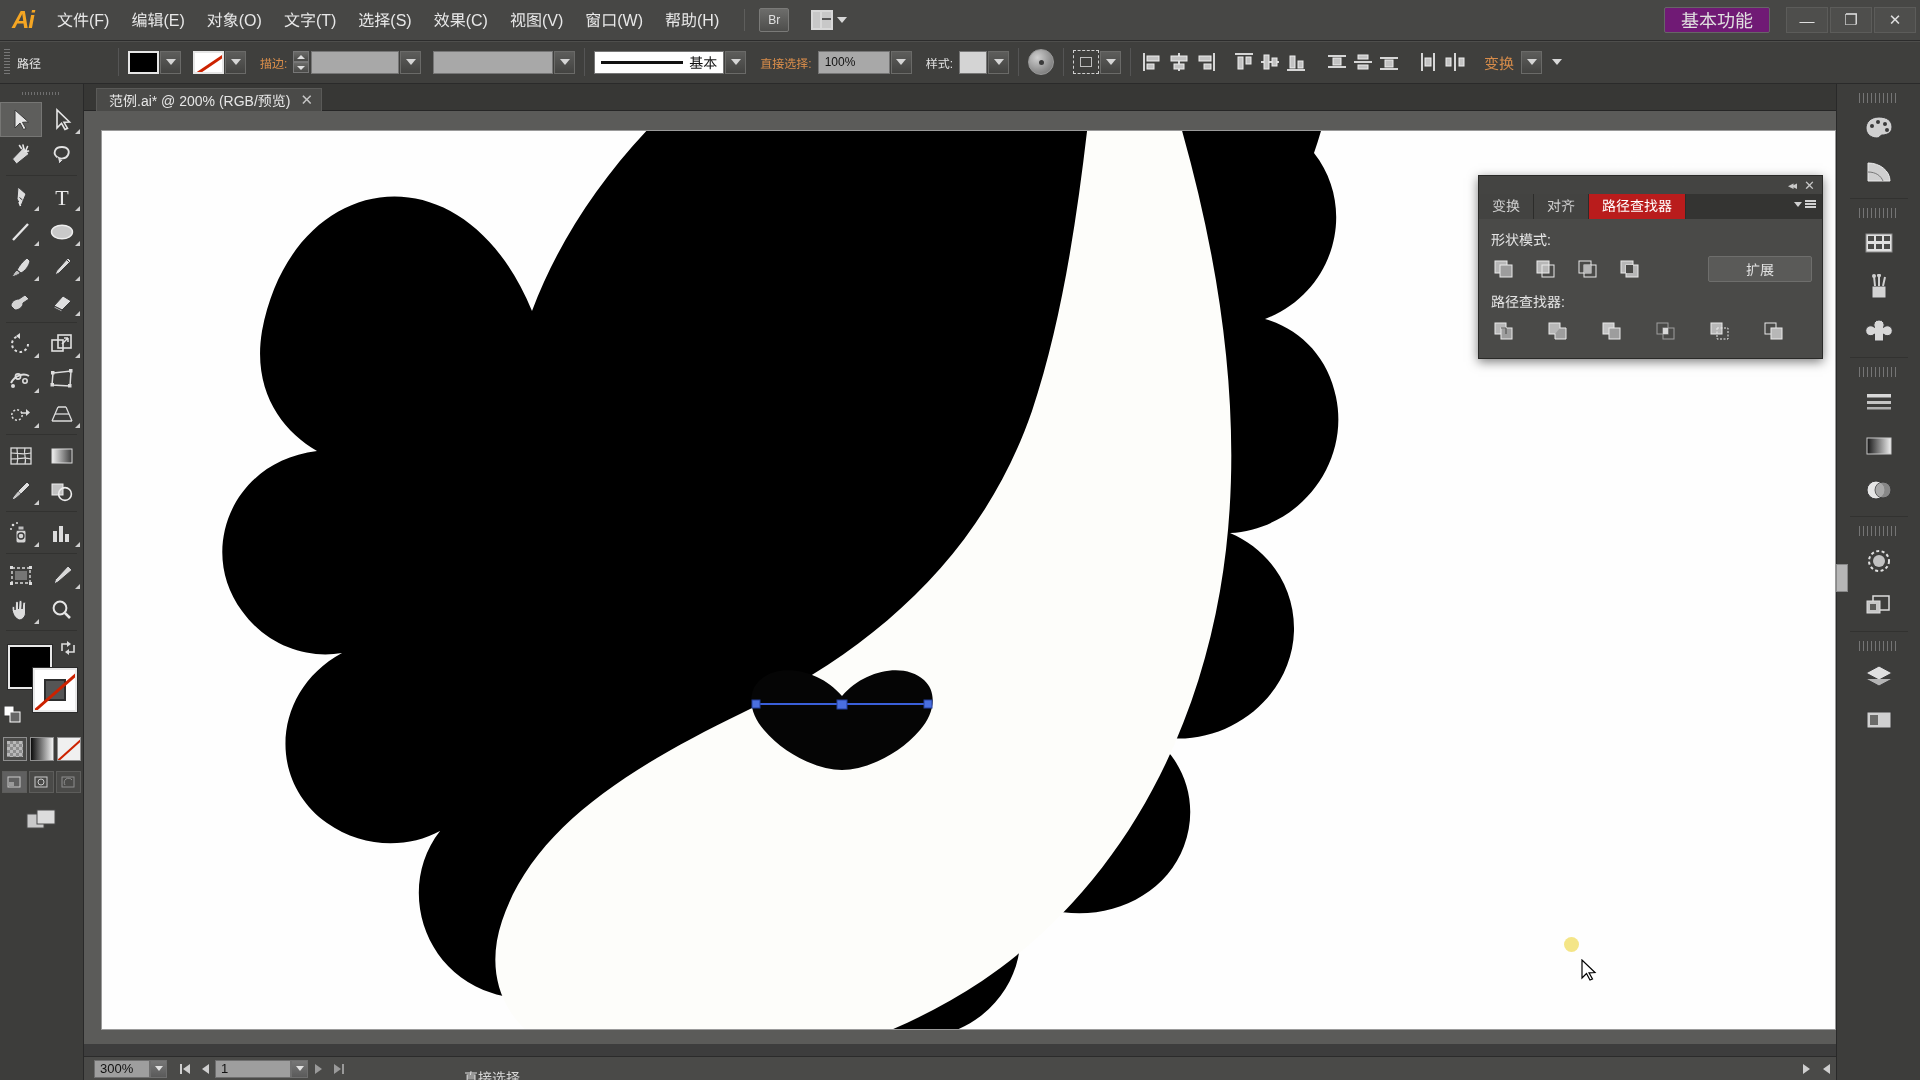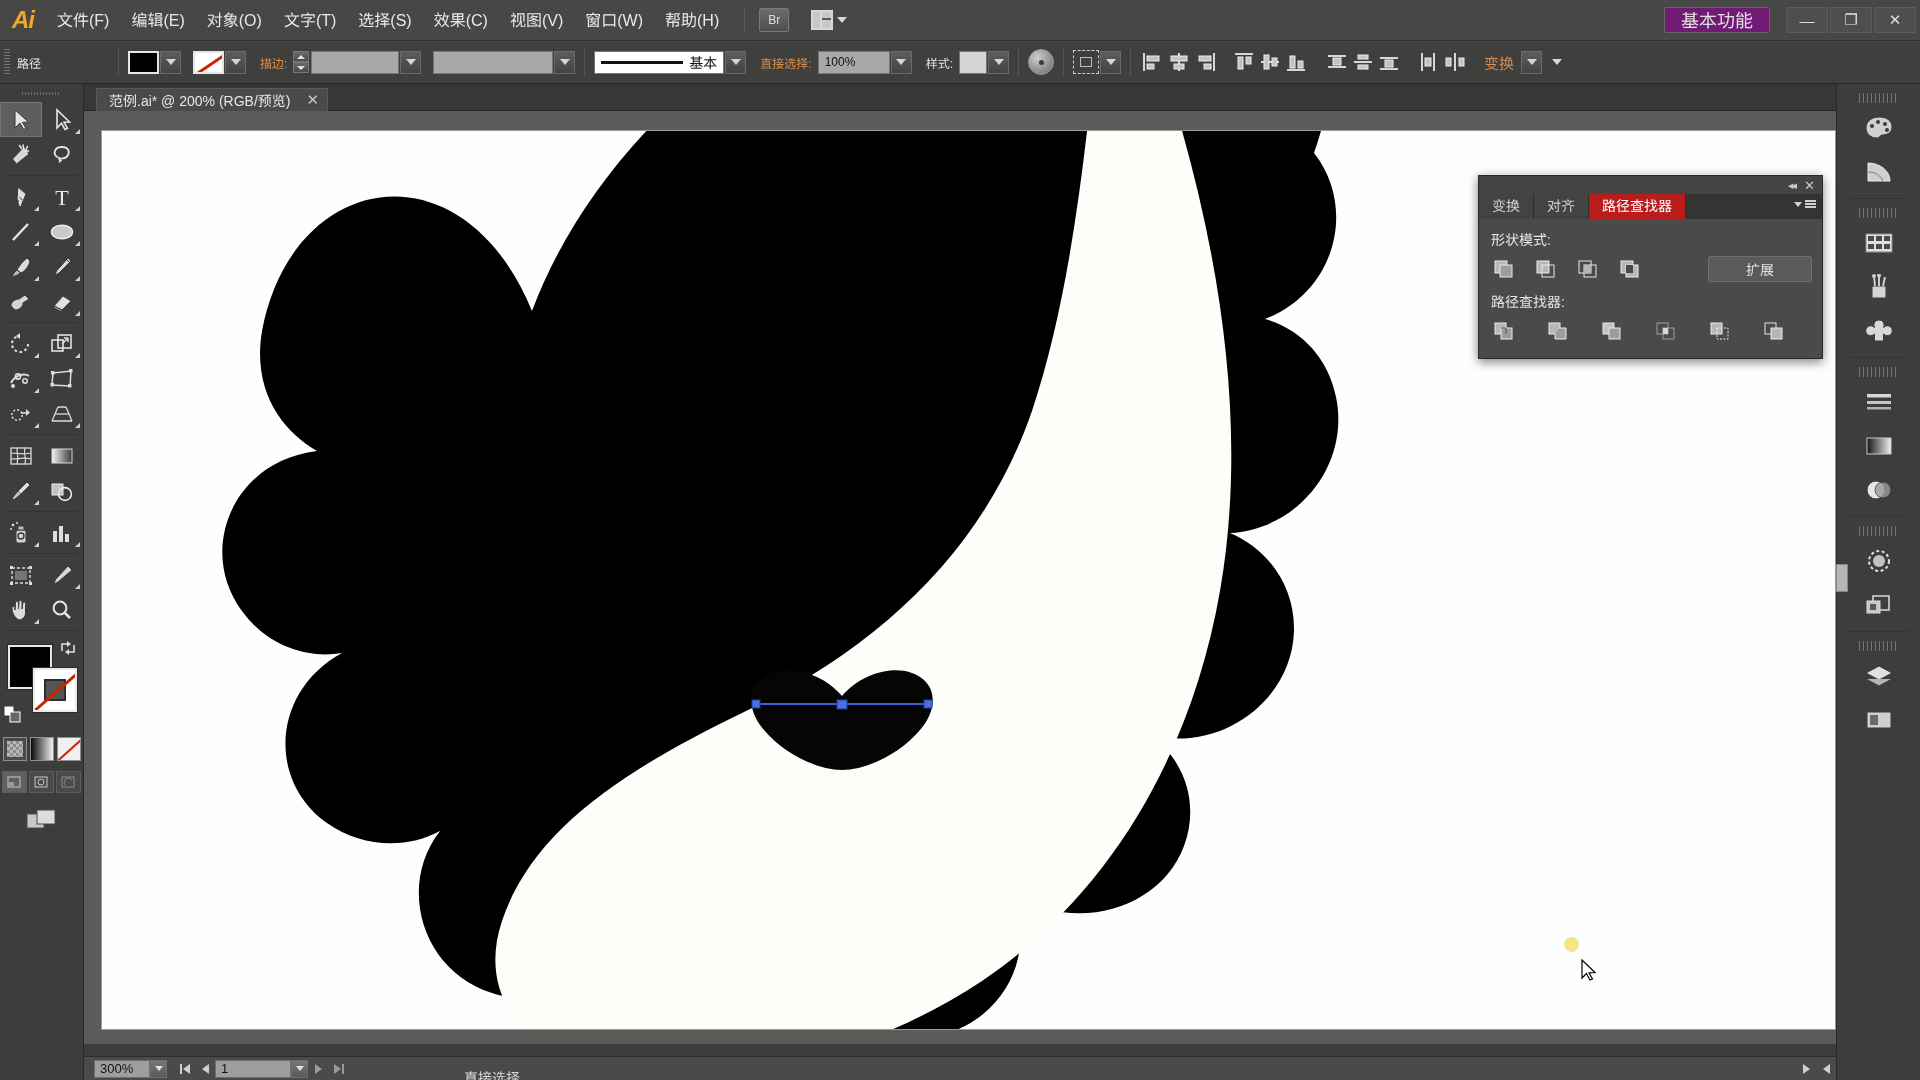--- a/index.html
+++ b/index.html
@@ -185,21 +185,21 @@
   .chgbtn { display:flex;justify-content:center;margin-top:14px; cursor:pointer;}
 
   
   .tabstrip {
     position:absolute; top:84px; left:84px; right:84px; height:27px;
     background:#373735; border-bottom:1px solid #262626;
   }
   .doctab {
     position:absolute; left:12px; top:4px; height:23px;
     background:#4a4a48; border:1px solid #5a5a58; border-bottom:none;
-    display:flex; align-items:center; padding:0 8px 0 12px; gap:16px;
+    display:flex; align-items:center; padding:0 8px 0 12px; gap:10px;
     font-size:14px; color:#e6e6e6; cursor:pointer;
   }
   .tabclose { font-size:15px; color:#c6c6c6; cursor:pointer; }
 
   
   .canvaswrap {
     position:absolute; top:111px; left:84px; right:84px; bottom:36px;
     background:#5b5b59; overflow:hidden;
   }
   .artboard {

